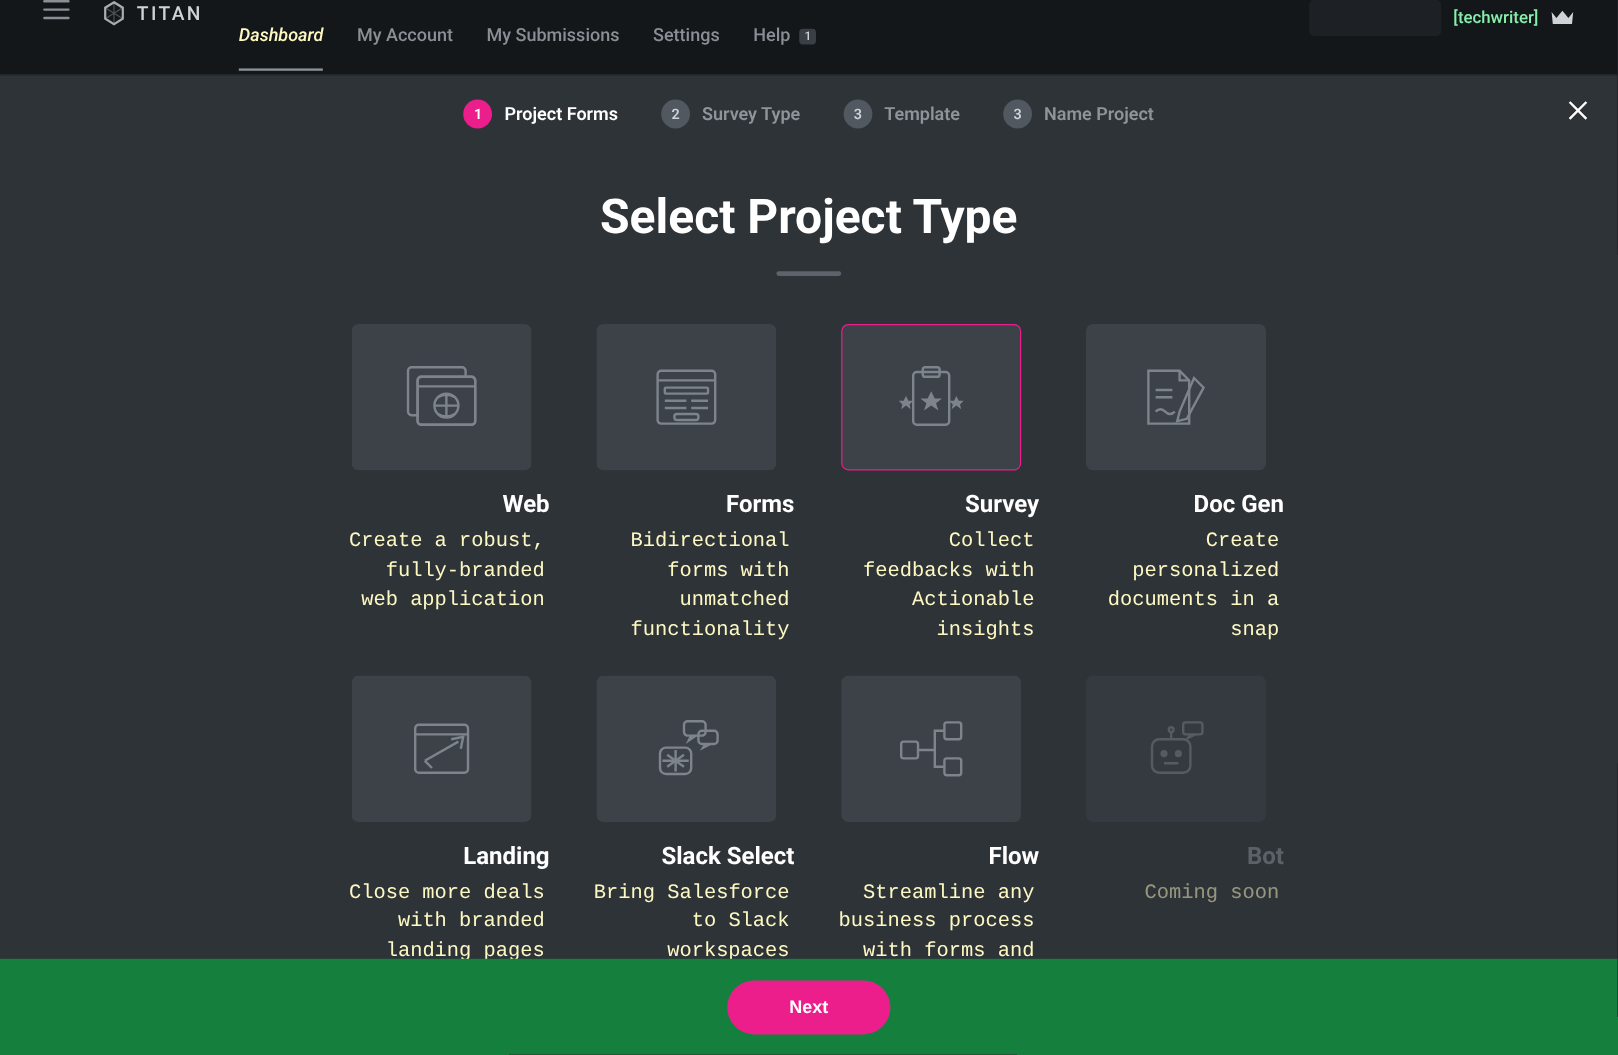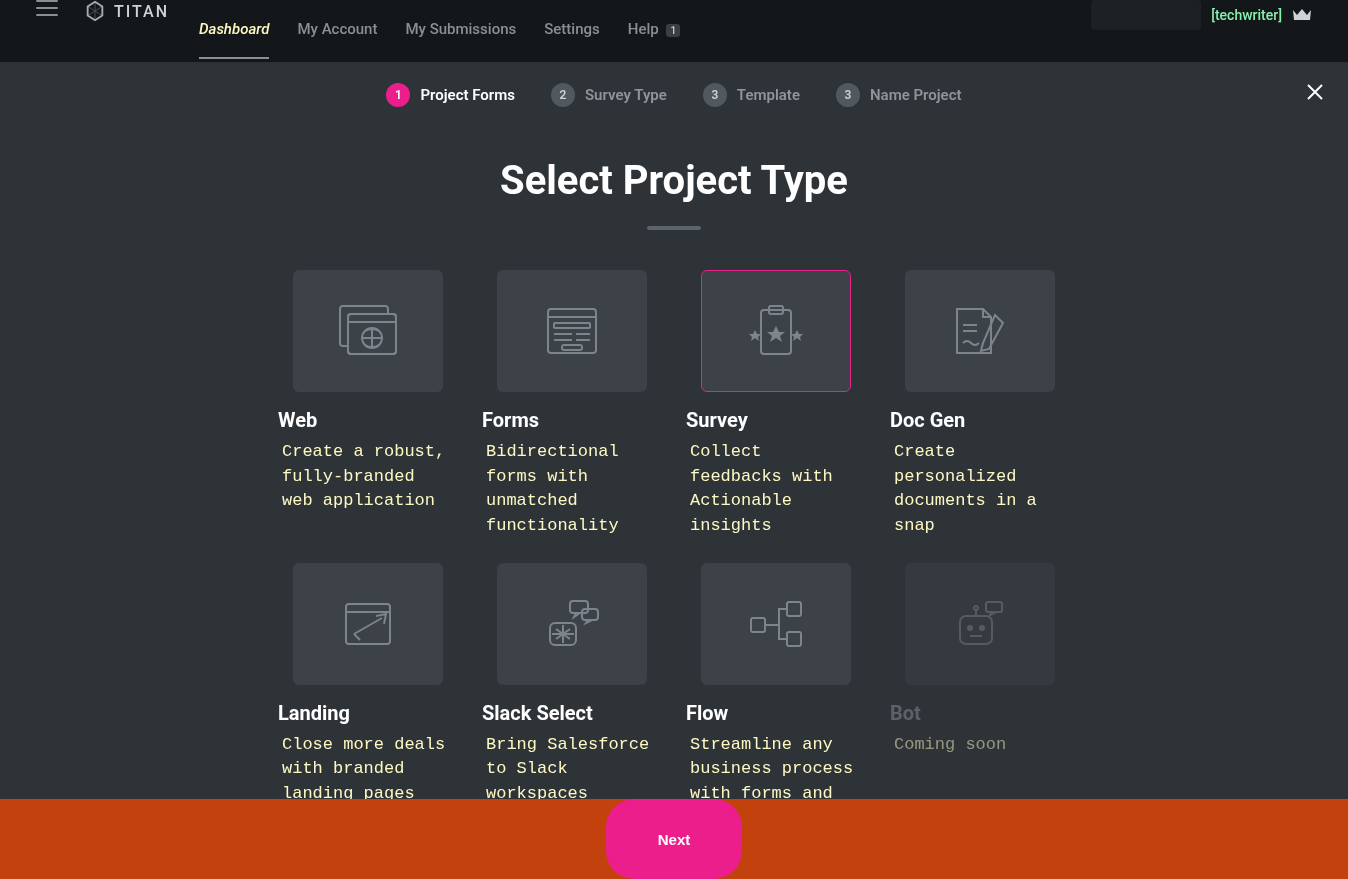--- a/index.html
+++ b/index.html
@@ -109,42 +109,42 @@
     margin: 0 auto 40px;
     border-radius: 2px;
   }
   .grid {
     display: grid;
     grid-template-columns: repeat(4, 180px);
     column-gap: 24px;
     row-gap: 24px;
     justify-content: center;
   }
-  .card { text-align: left; cursor: pointer; }
+  .card { text-align: right; cursor: pointer; }
   .card-icon {
     width: 150px; height: 122px;
     background: #3c4248;
     border-radius: 6px;
     margin: 0 auto 16px;
     display: flex; align-items: center; justify-content: center;
     border: 1px solid transparent;
   }
   .card.selected .card-icon { border: 1px solid #eb1e8c; }
   .card-icon svg { stroke: #7e848c; fill: none; stroke-width: 2; }
   .card-title { font-size: 20px; font-weight: 700; color: #fff; margin-bottom: 8px; }
   .card-desc { font-size: 17px; color: #fef9c3; line-height: 1.45; padding: 0 4px; font-family: Liberation Mono, monospace; }
   .card.disabled { opacity: 0.5; cursor: default; }
   .card.disabled .card-title { color: #8a8f96; }
 
   .footer {
     position: absolute;
     bottom: 0; left: 0; right: 0;
     height: 80px;
-    background: #c2410c;
-    display: flex; justify-content: center;
+    background: #15803d;
+    display: flex; align-items: center; justify-content: center;
   }
   .next-btn {
     background: #eb1e8c;
     color: #fff;
     border: none;
     border-radius: 28px;
     padding: 14px 52px;
     font-size: 15px;
     font-weight: 600;
     cursor: pointer;

